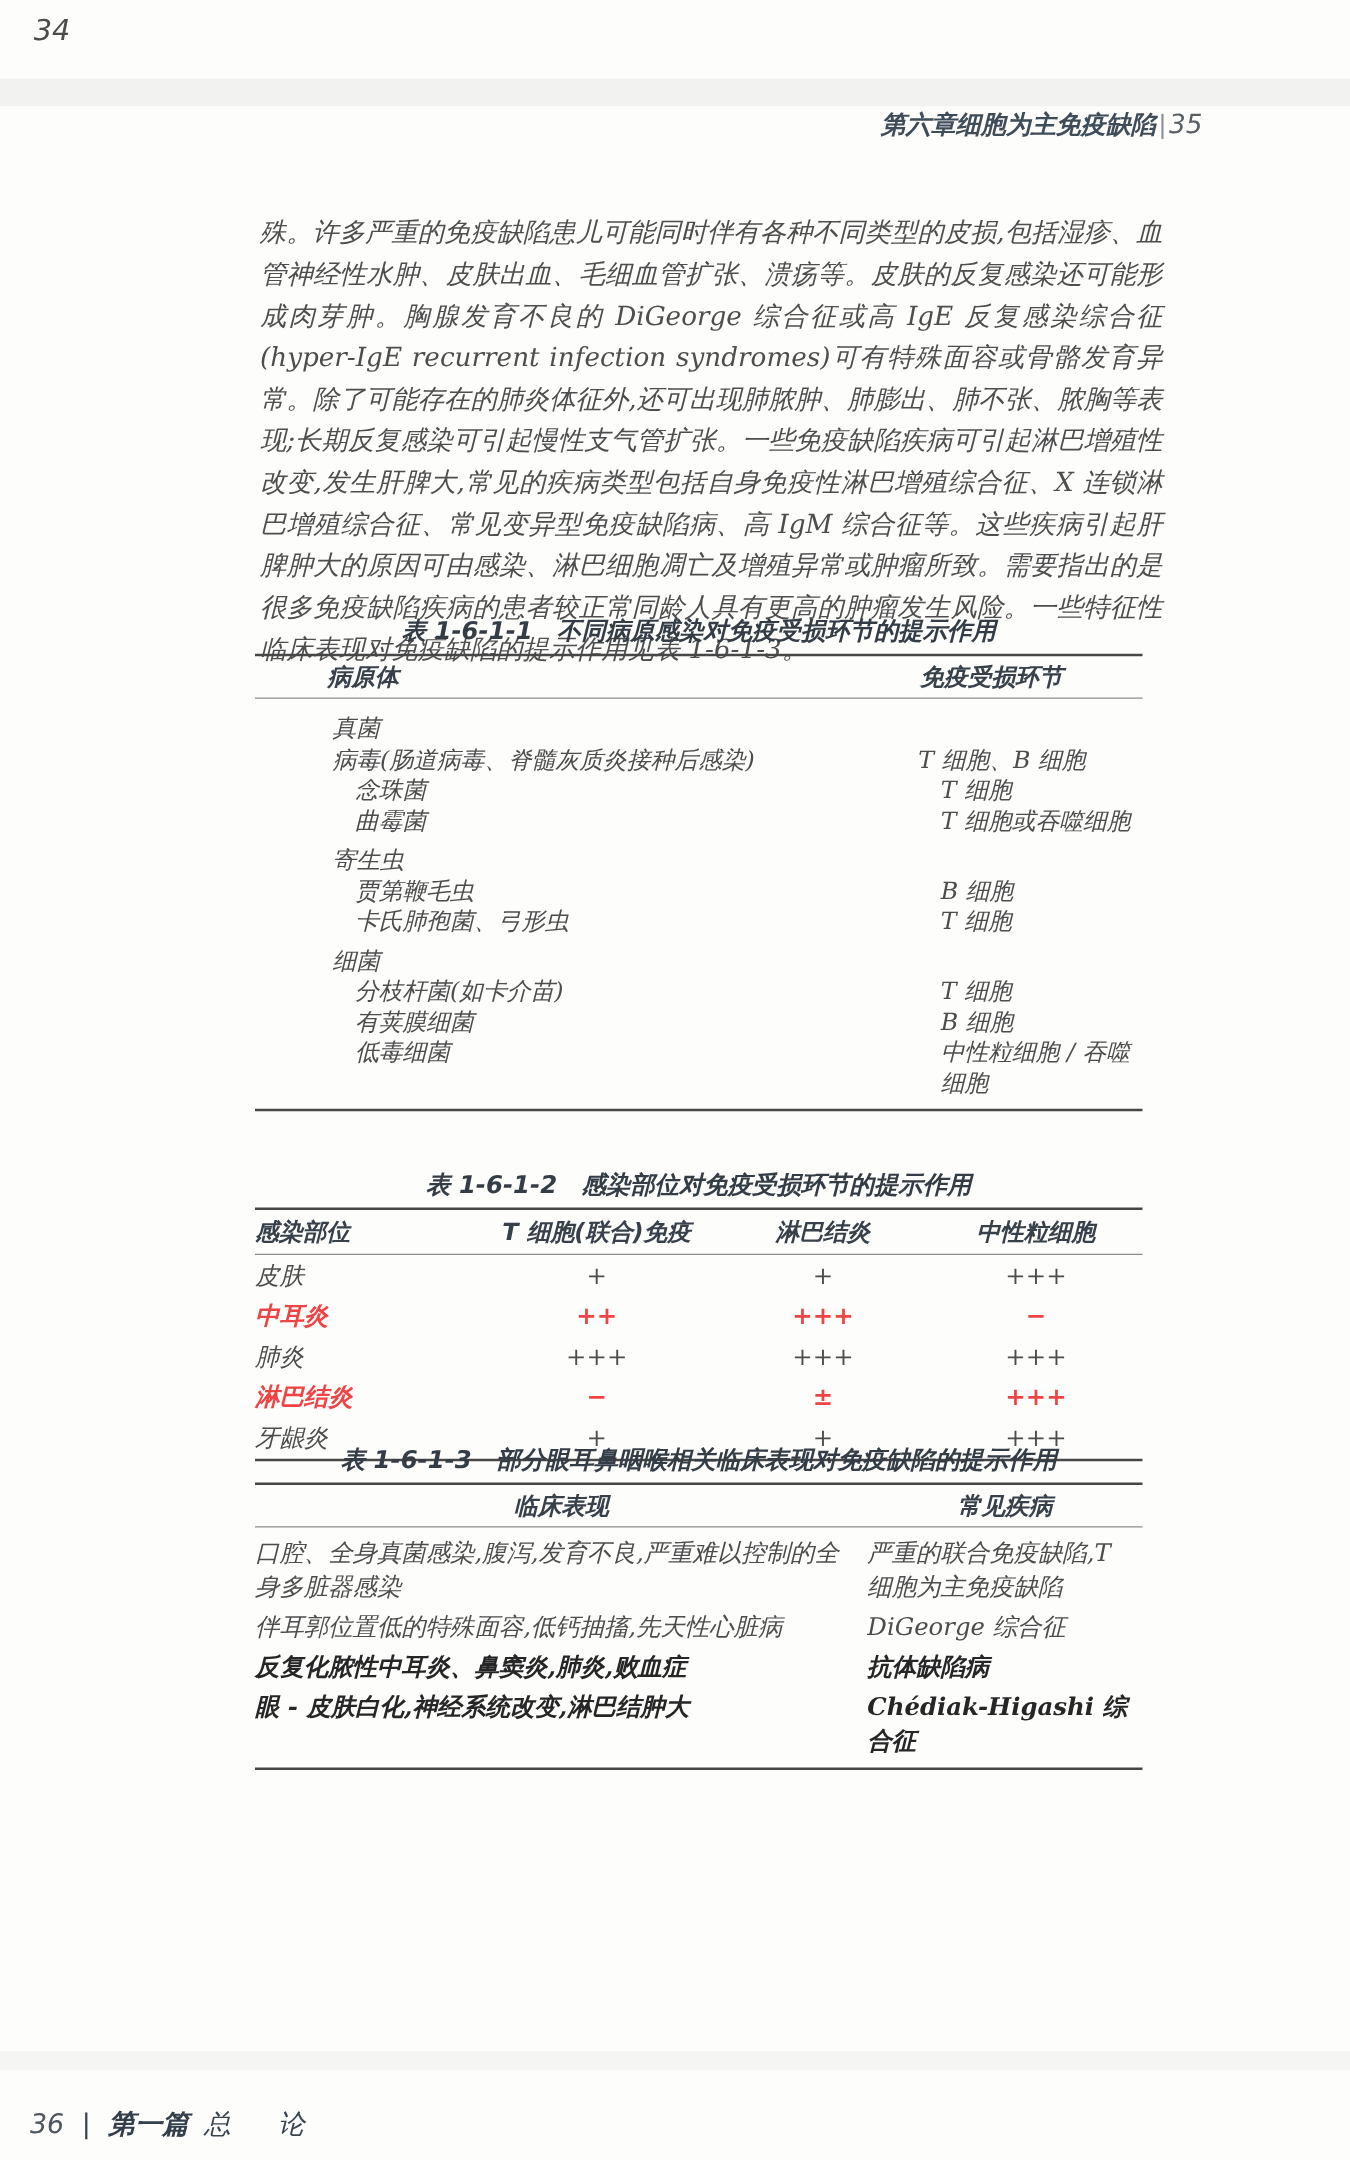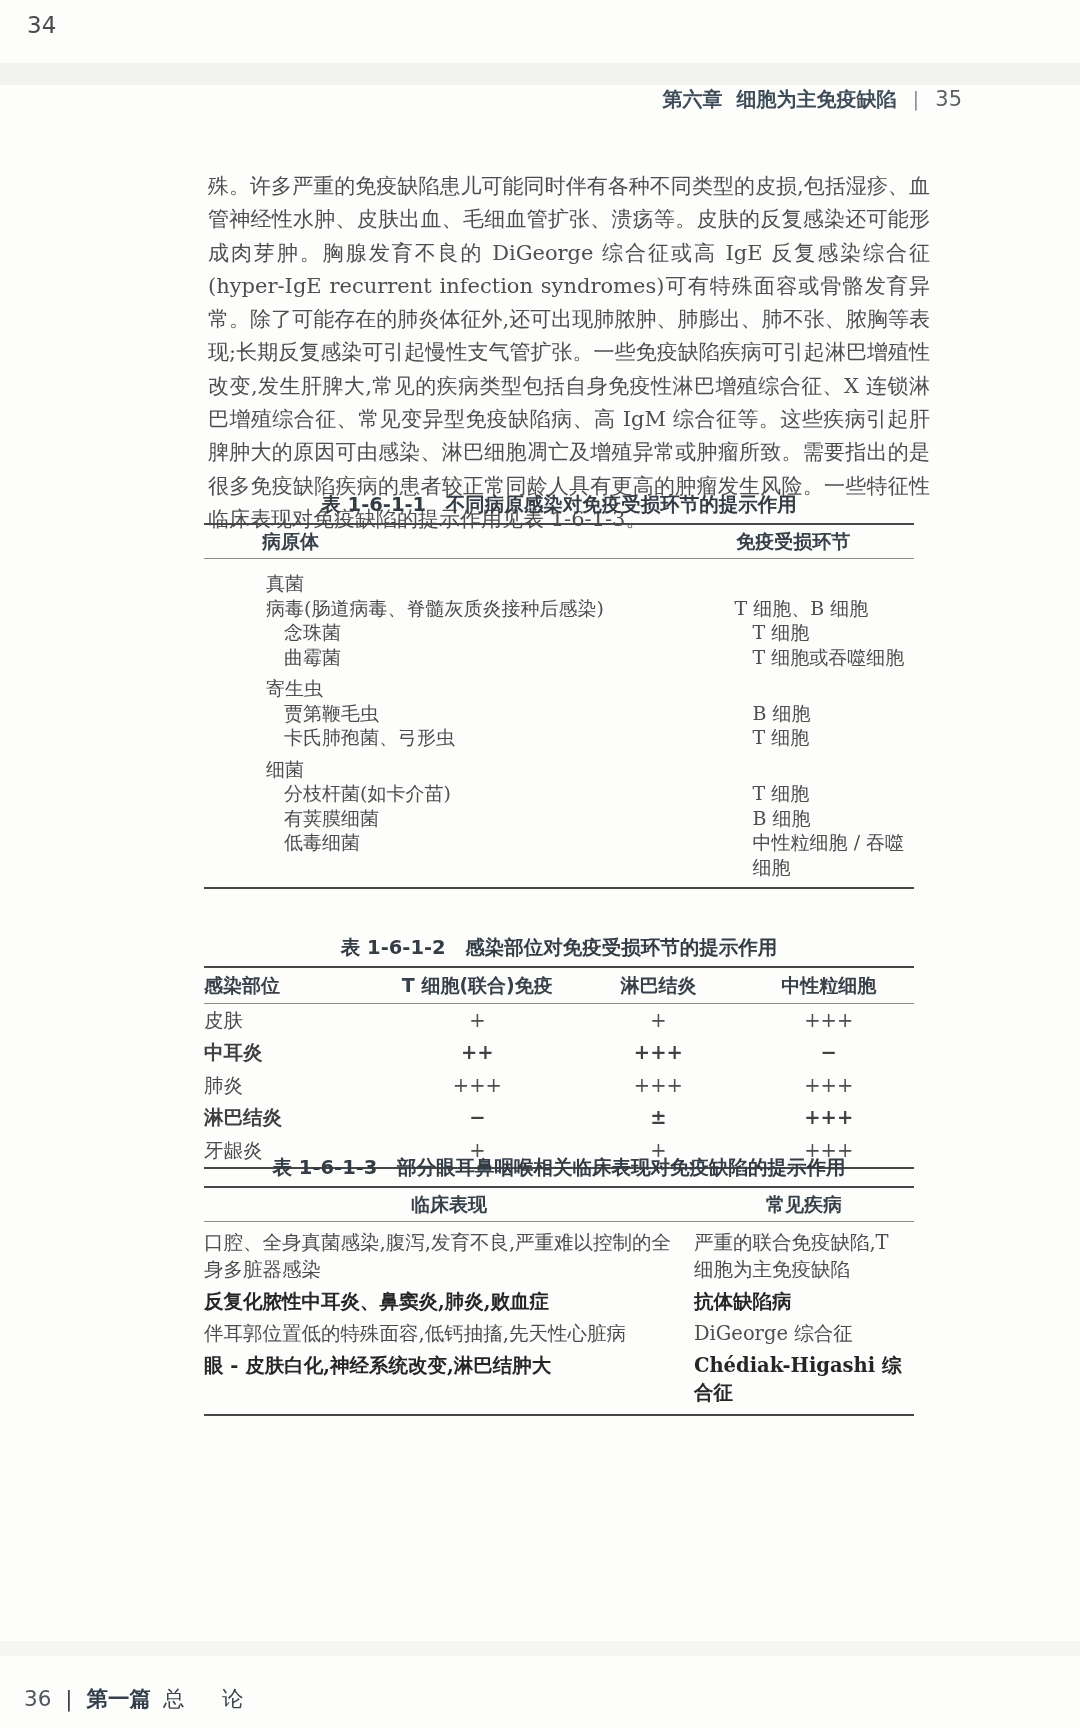--- a/index.html
+++ b/index.html
@@ -1,26 +1,26 @@
 <!DOCTYPE html>
 <html><head>
 <meta charset="utf-8">
 <style>
   html,body{margin:0;padding:0;}
   body{width:1080px;height:1728px;background:#ffffff;}
   .page{position:relative;width:1080px;height:1728px;background:#fdfdfc;overflow:hidden;
-        font-family:"DejaVu Serif","Liberation Serif",serif;}
+        font-family:"DejaVu Serif","Liberation Serif",serif;font-style:italic;}
 
   .corner-num{position:absolute;top:12px;left:27px;font-size:23px;color:#4c4c4c;
               font-family:"DejaVu Sans","Liberation Sans",sans-serif;}
   .band{position:absolute;left:0;width:100%;}
   .band-top{top:63px;height:22px;background:#f2f2f1;}
   .band-bottom{top:1641px;height:15px;background:#f5f5f4;}
 
-  .running-header{position:absolute;top:86px;right:118px;display:flex;align-items:baseline;gap:14px;
+  .running-header{position:absolute;top:86px;right:118px;display:flex;align-items:baseline;
                   font-family:"DejaVu Sans","Liberation Sans",sans-serif;font-weight:700;
                   font-size:20px;color:#3e4d59;}
   .rh-sep{font-weight:400;color:#8a9097;margin:0 2px;}
   .rh-page{font-weight:400;color:#5a5f64;font-size:21px;}
 
   .paragraph{position:absolute;top:158px;left:196px;width:722px;margin:12px;
              font-size:21px;line-height:33.3px;text-align:justify;color:#4e4e4e;}
 
   .tblock{position:absolute;left:204px;width:710px;}
   .tbl-title{font-family:"DejaVu Sans","Liberation Sans",sans-serif;font-weight:700;
@@ -42,21 +42,21 @@
   .t1-row .val{flex:1;}
 
   
   #tblock2{top:893px;margin-top:44px;}
   .t2-head{height:35px;font-size:19px;}
   .t2-row{display:flex;align-items:center;height:32.5px;font-size:19.5px;color:#4d4d4d;}
   .t2c1{width:25%;text-align:left;}
   .t2c2{width:27%;text-align:center;}
   .t2c3{width:24%;text-align:center;}
   .t2c4{width:24%;text-align:center;}
-  .t2-row.emph{color:#404040;font-weight:600;}
+  .t2-row.emph{color:#ef4444;font-weight:600;}
 
   
   #tblock3{top:1157px;}
   .t3-head{height:33px;font-size:19px;}
   .t3-head .h1{width:69%;text-align:center;}
   .t3-head .h2{flex:1;text-align:center;}
   .t3-body{padding:4px 0 6px;}
   .t3-row{display:flex;padding:2.5px 0;font-size:19.5px;line-height:27px;color:#4d4d4d;}
   .t3-row .c1{width:69%;padding-right:16px;box-sizing:border-box;}
   .t3-row .c2{flex:1;}
@@ -189,27 +189,27 @@
     <div class="tbl">
       <div class="thead t3-head">
         <span class="h1">临床表现</span>
         <span class="h2">常见疾病</span>
       </div>
       <div class="t3-body">
         <div class="t3-row">
             <span class="c1">口腔、全身真菌感染,腹泻,发育不良,严重难以控制的全身多脏器感染</span>
             <span class="c2">严重的联合免疫缺陷,T 细胞为主免疫缺陷</span>
           </div>
+        <div class="t3-row">
+            <span class="c1">伴耳郭位置低的特殊面容,低钙抽搐,先天性心脏病</span>
+            <span class="c2">DiGeorge 综合征</span>
+          </div>
         <div class="t3-row emph">
             <span class="c1">反复化脓性中耳炎、鼻窦炎,肺炎,败血症</span>
             <span class="c2">抗体缺陷病</span>
-          </div>
-        <div class="t3-row">
-            <span class="c1">伴耳郭位置低的特殊面容,低钙抽搐,先天性心脏病</span>
-            <span class="c2">DiGeorge 综合征</span>
           </div>
         <div class="t3-row emph">
             <span class="c1">眼 - 皮肤白化,神经系统改变,淋巴结肿大</span>
             <span class="c2">Chédiak-Higashi 综合征</span>
           </div>
       </div>
     </div>
   </section>
 
   <div class="footer">

